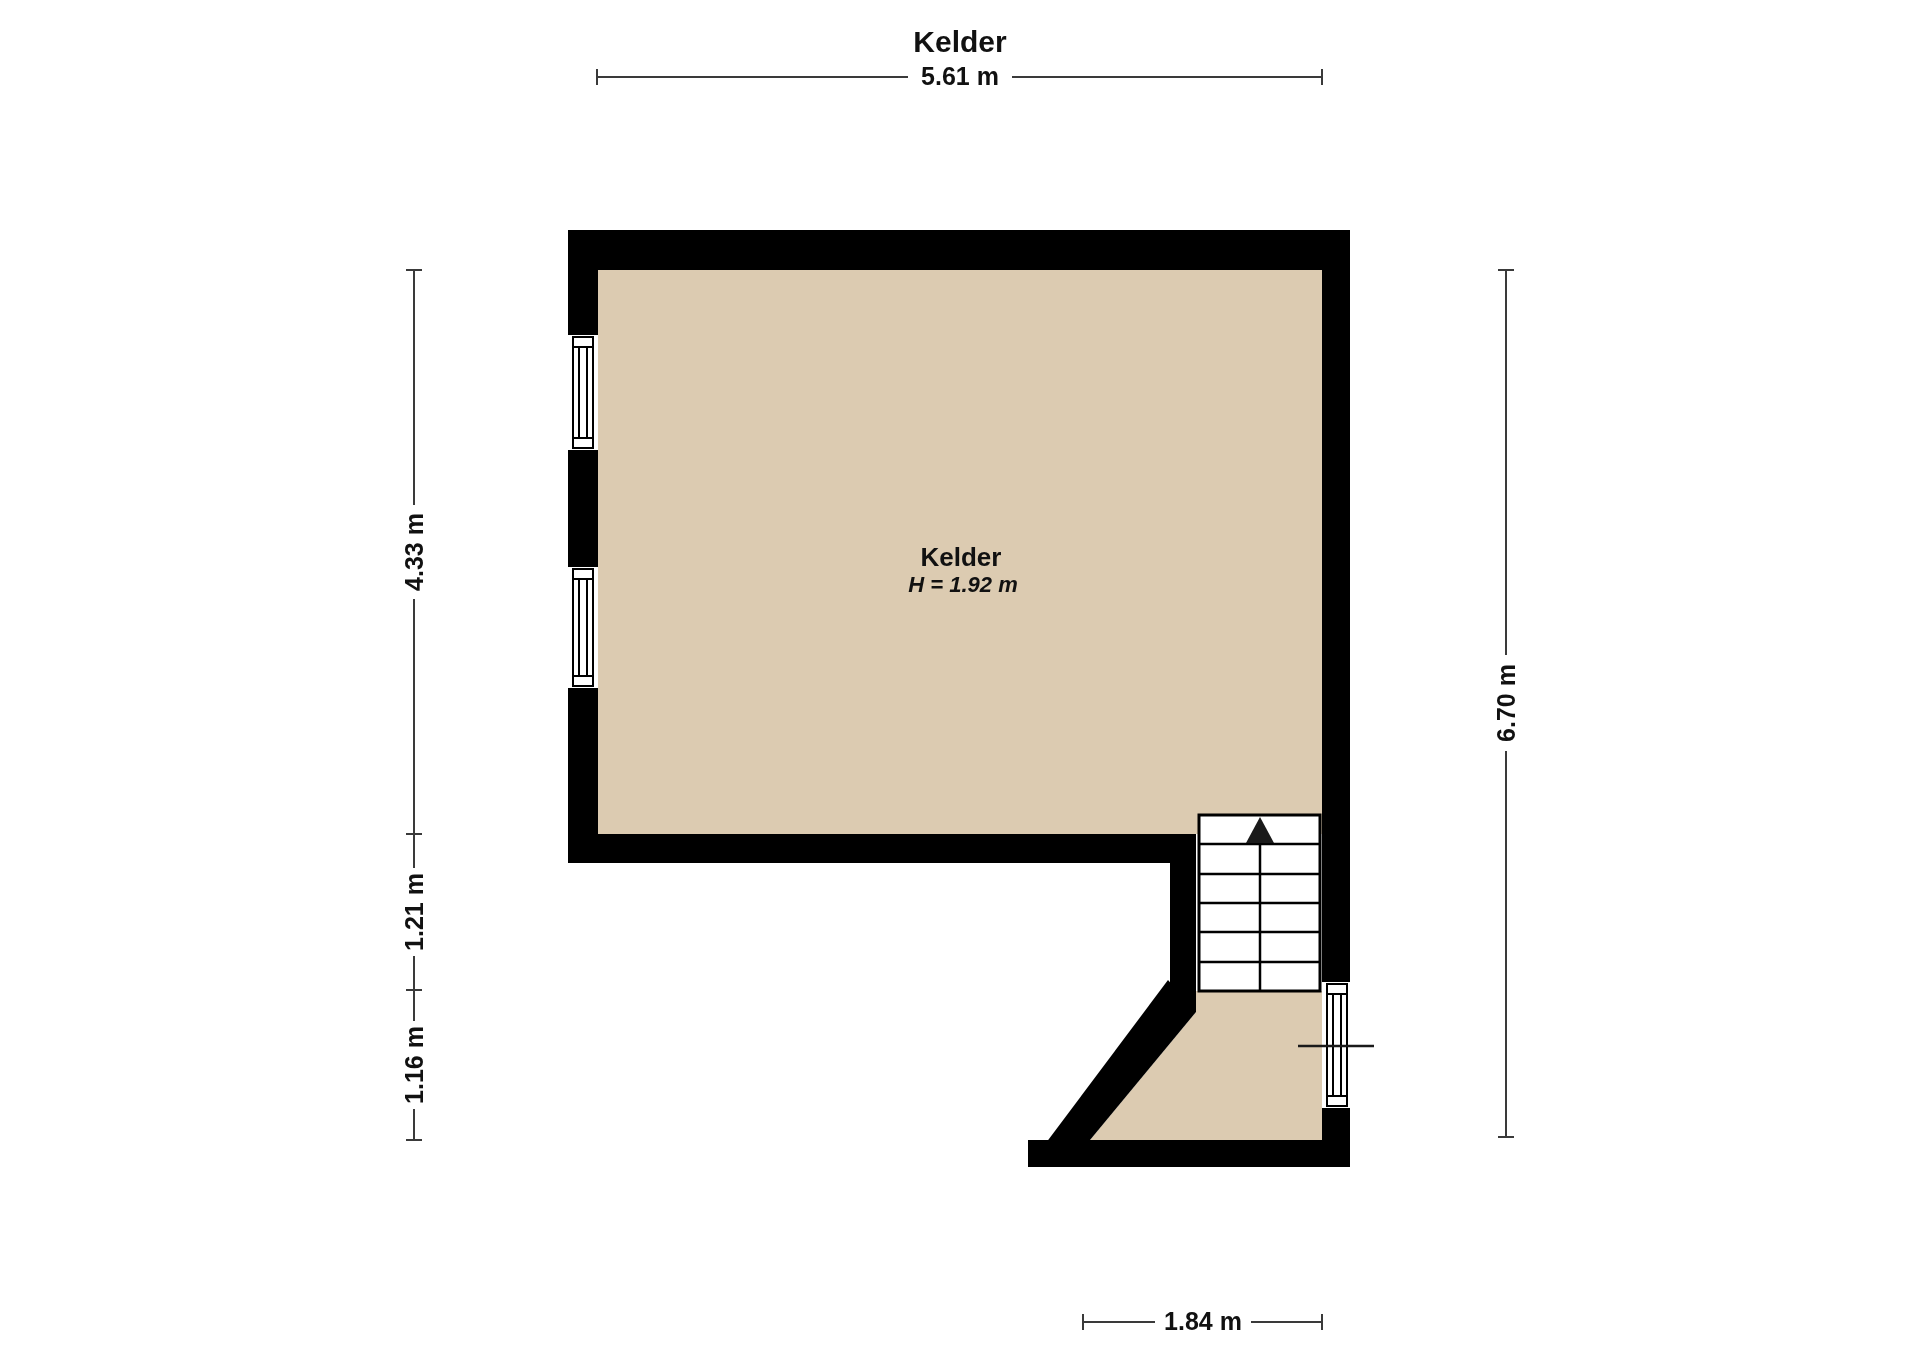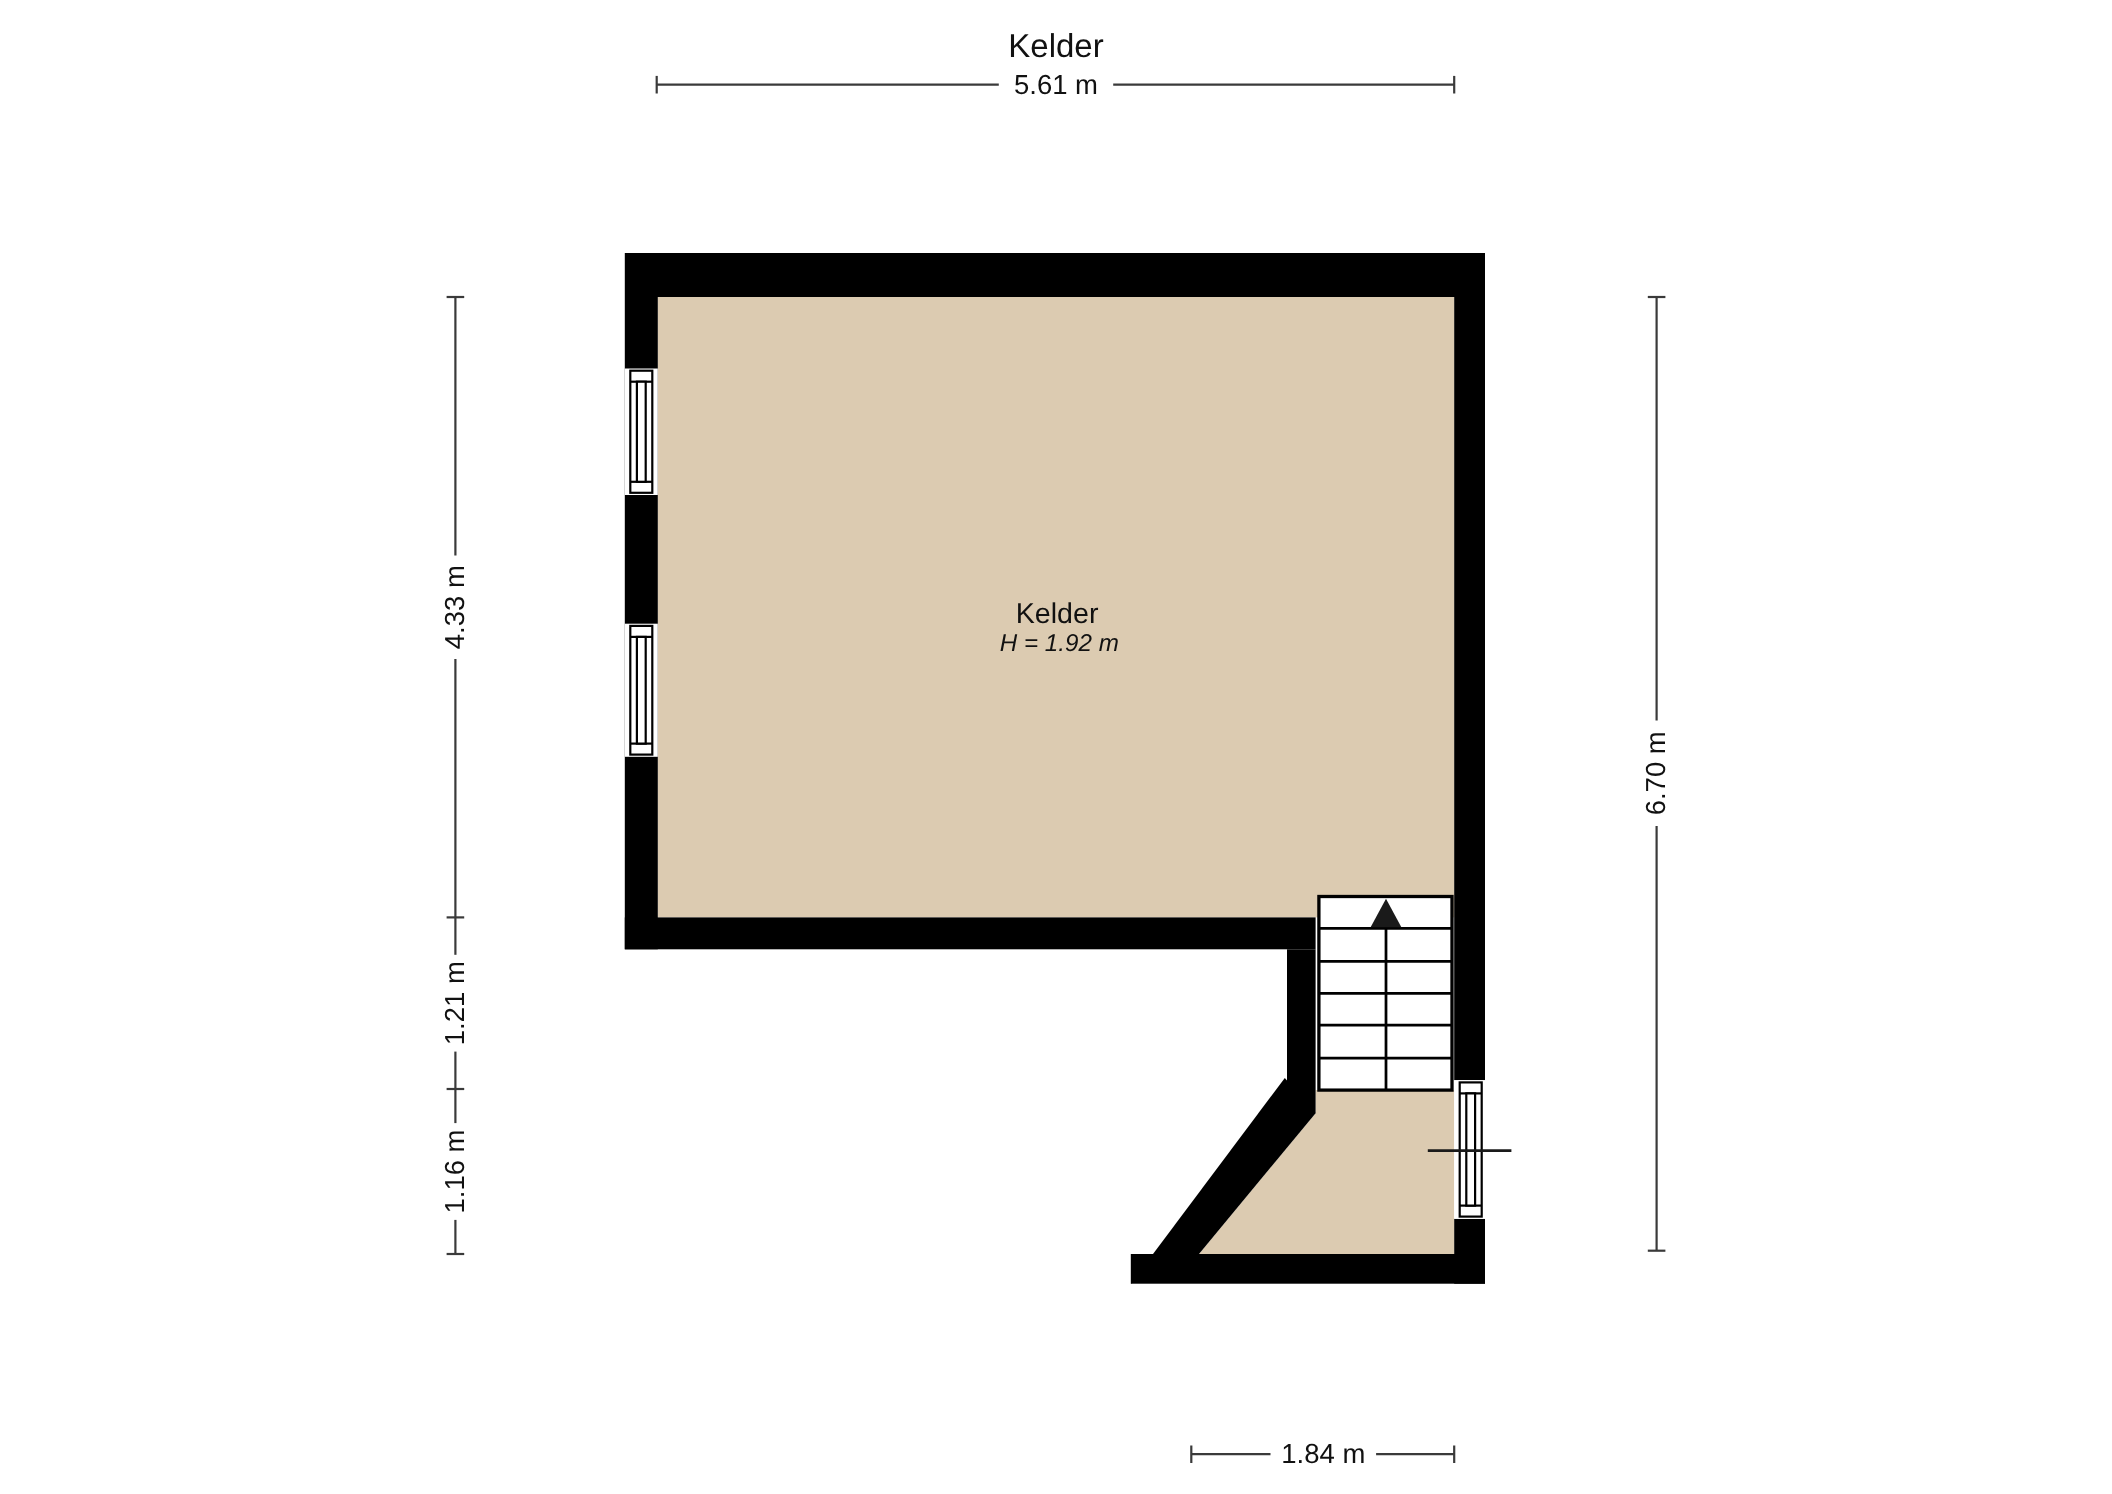--- a/index.html
+++ b/index.html
@@ -1,16 +1,16 @@
 <!DOCTYPE html>
 <html><head>
 <meta charset="utf-8">
 <style>
   html,body{margin:0;padding:0;background:#ffffff;}
-  .stage{position:relative;width:1920px;height:1358px;background:#ffffff;overflow:hidden;}
+  .stage{position:relative;width:1920px;height:1358px;background:#ffffff;overflow:hidden;font-weight:bold;}
   svg{display:block;}
   text{font-family:"Liberation Sans","DejaVu Sans",sans-serif;}
   .t-title{font-size:30px;}
   .t-dim{font-size:25px;}
   .t-room{font-size:26px;}
   .t-h{font-size:22px;font-style:italic;}
 </style>
 </head>
 <body>
 

